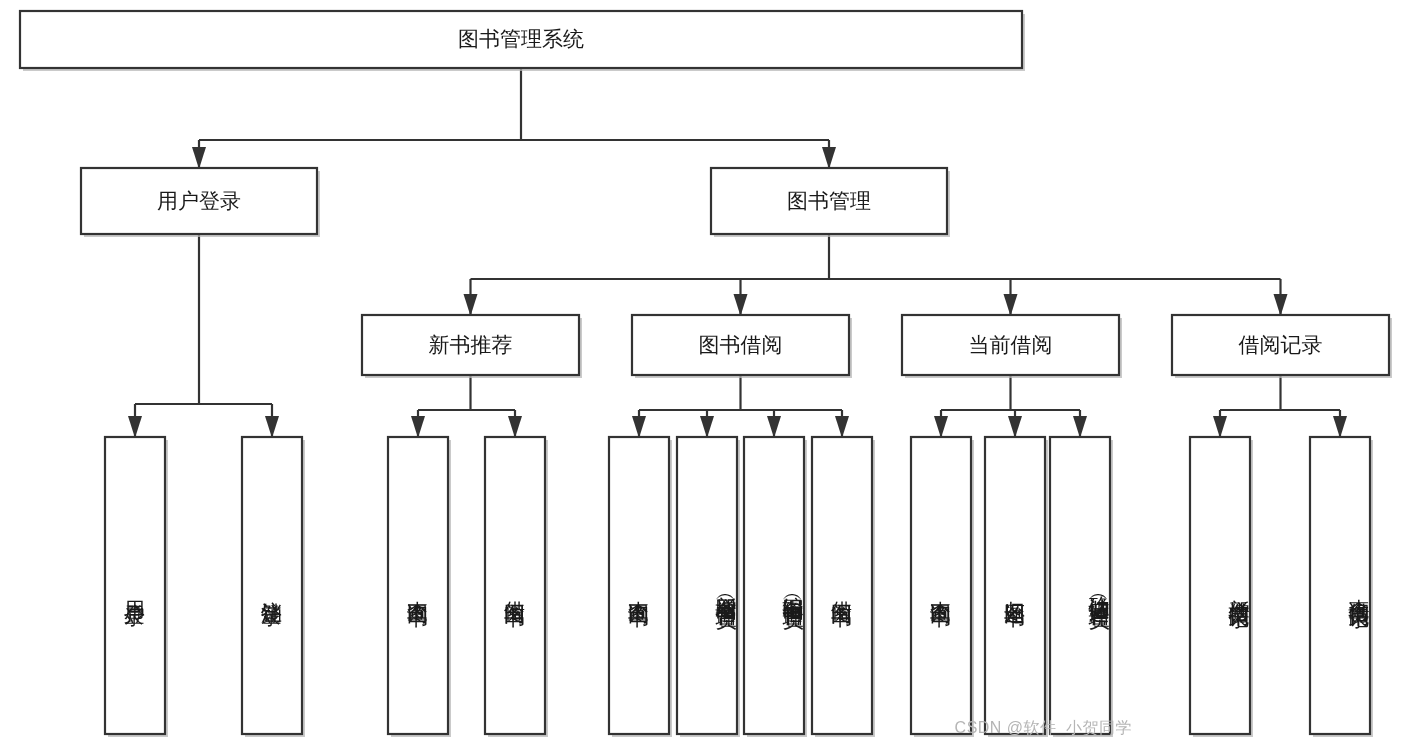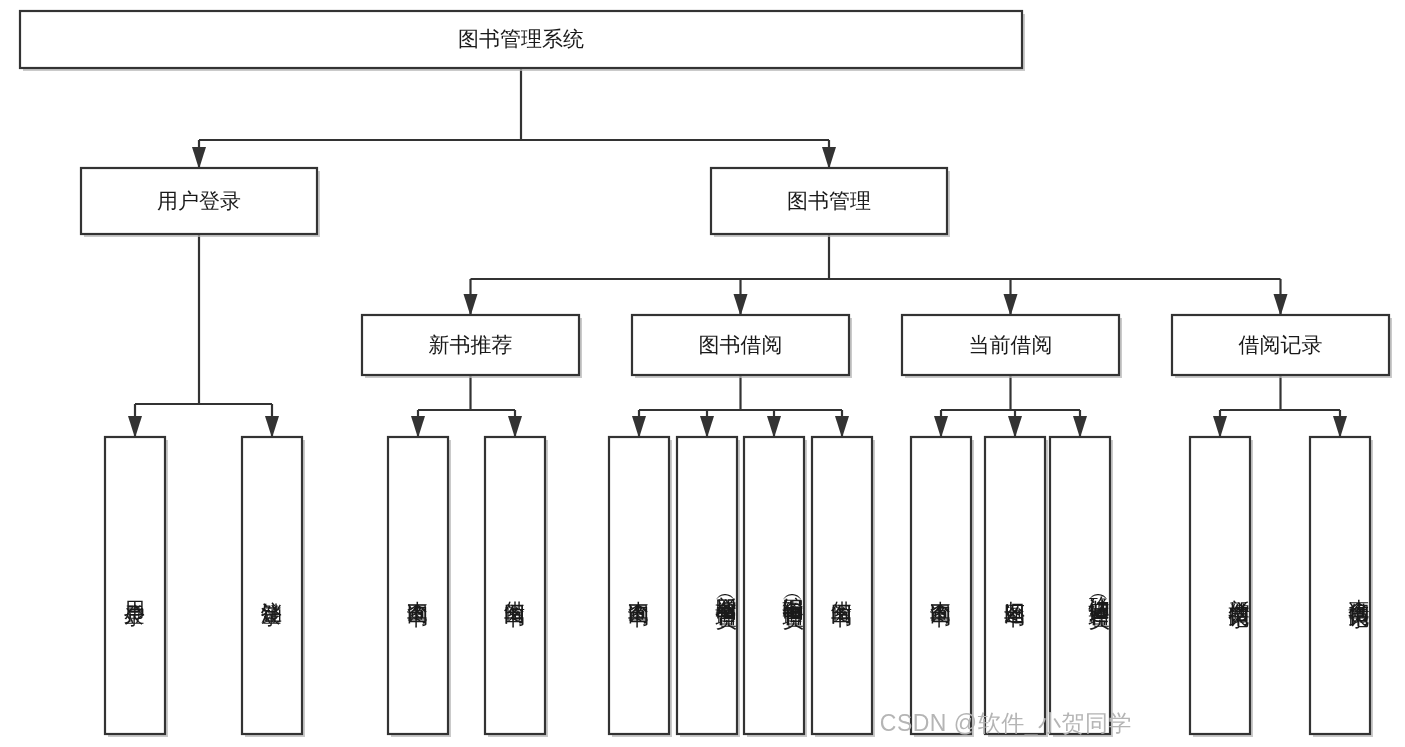--- a/index.html
+++ b/index.html
@@ -67,21 +67,21 @@
     color: #1a1a1a;
     letter-spacing: 2px;
     white-space: nowrap;
     pointer-events: none;
   }
   .watermark {
     position: absolute;
     right: 12px;
     bottom: 8px;
     font-family: "Liberation Sans", "DejaVu Sans", sans-serif;
-    font-size: 23px;
+    font-size: 16px;
     color: #b5b5b5;
     letter-spacing: 0.5px;
     white-space: nowrap;
   }
 </style>
 </head>
 <body>
 
 <div id="diagram-root">
 

